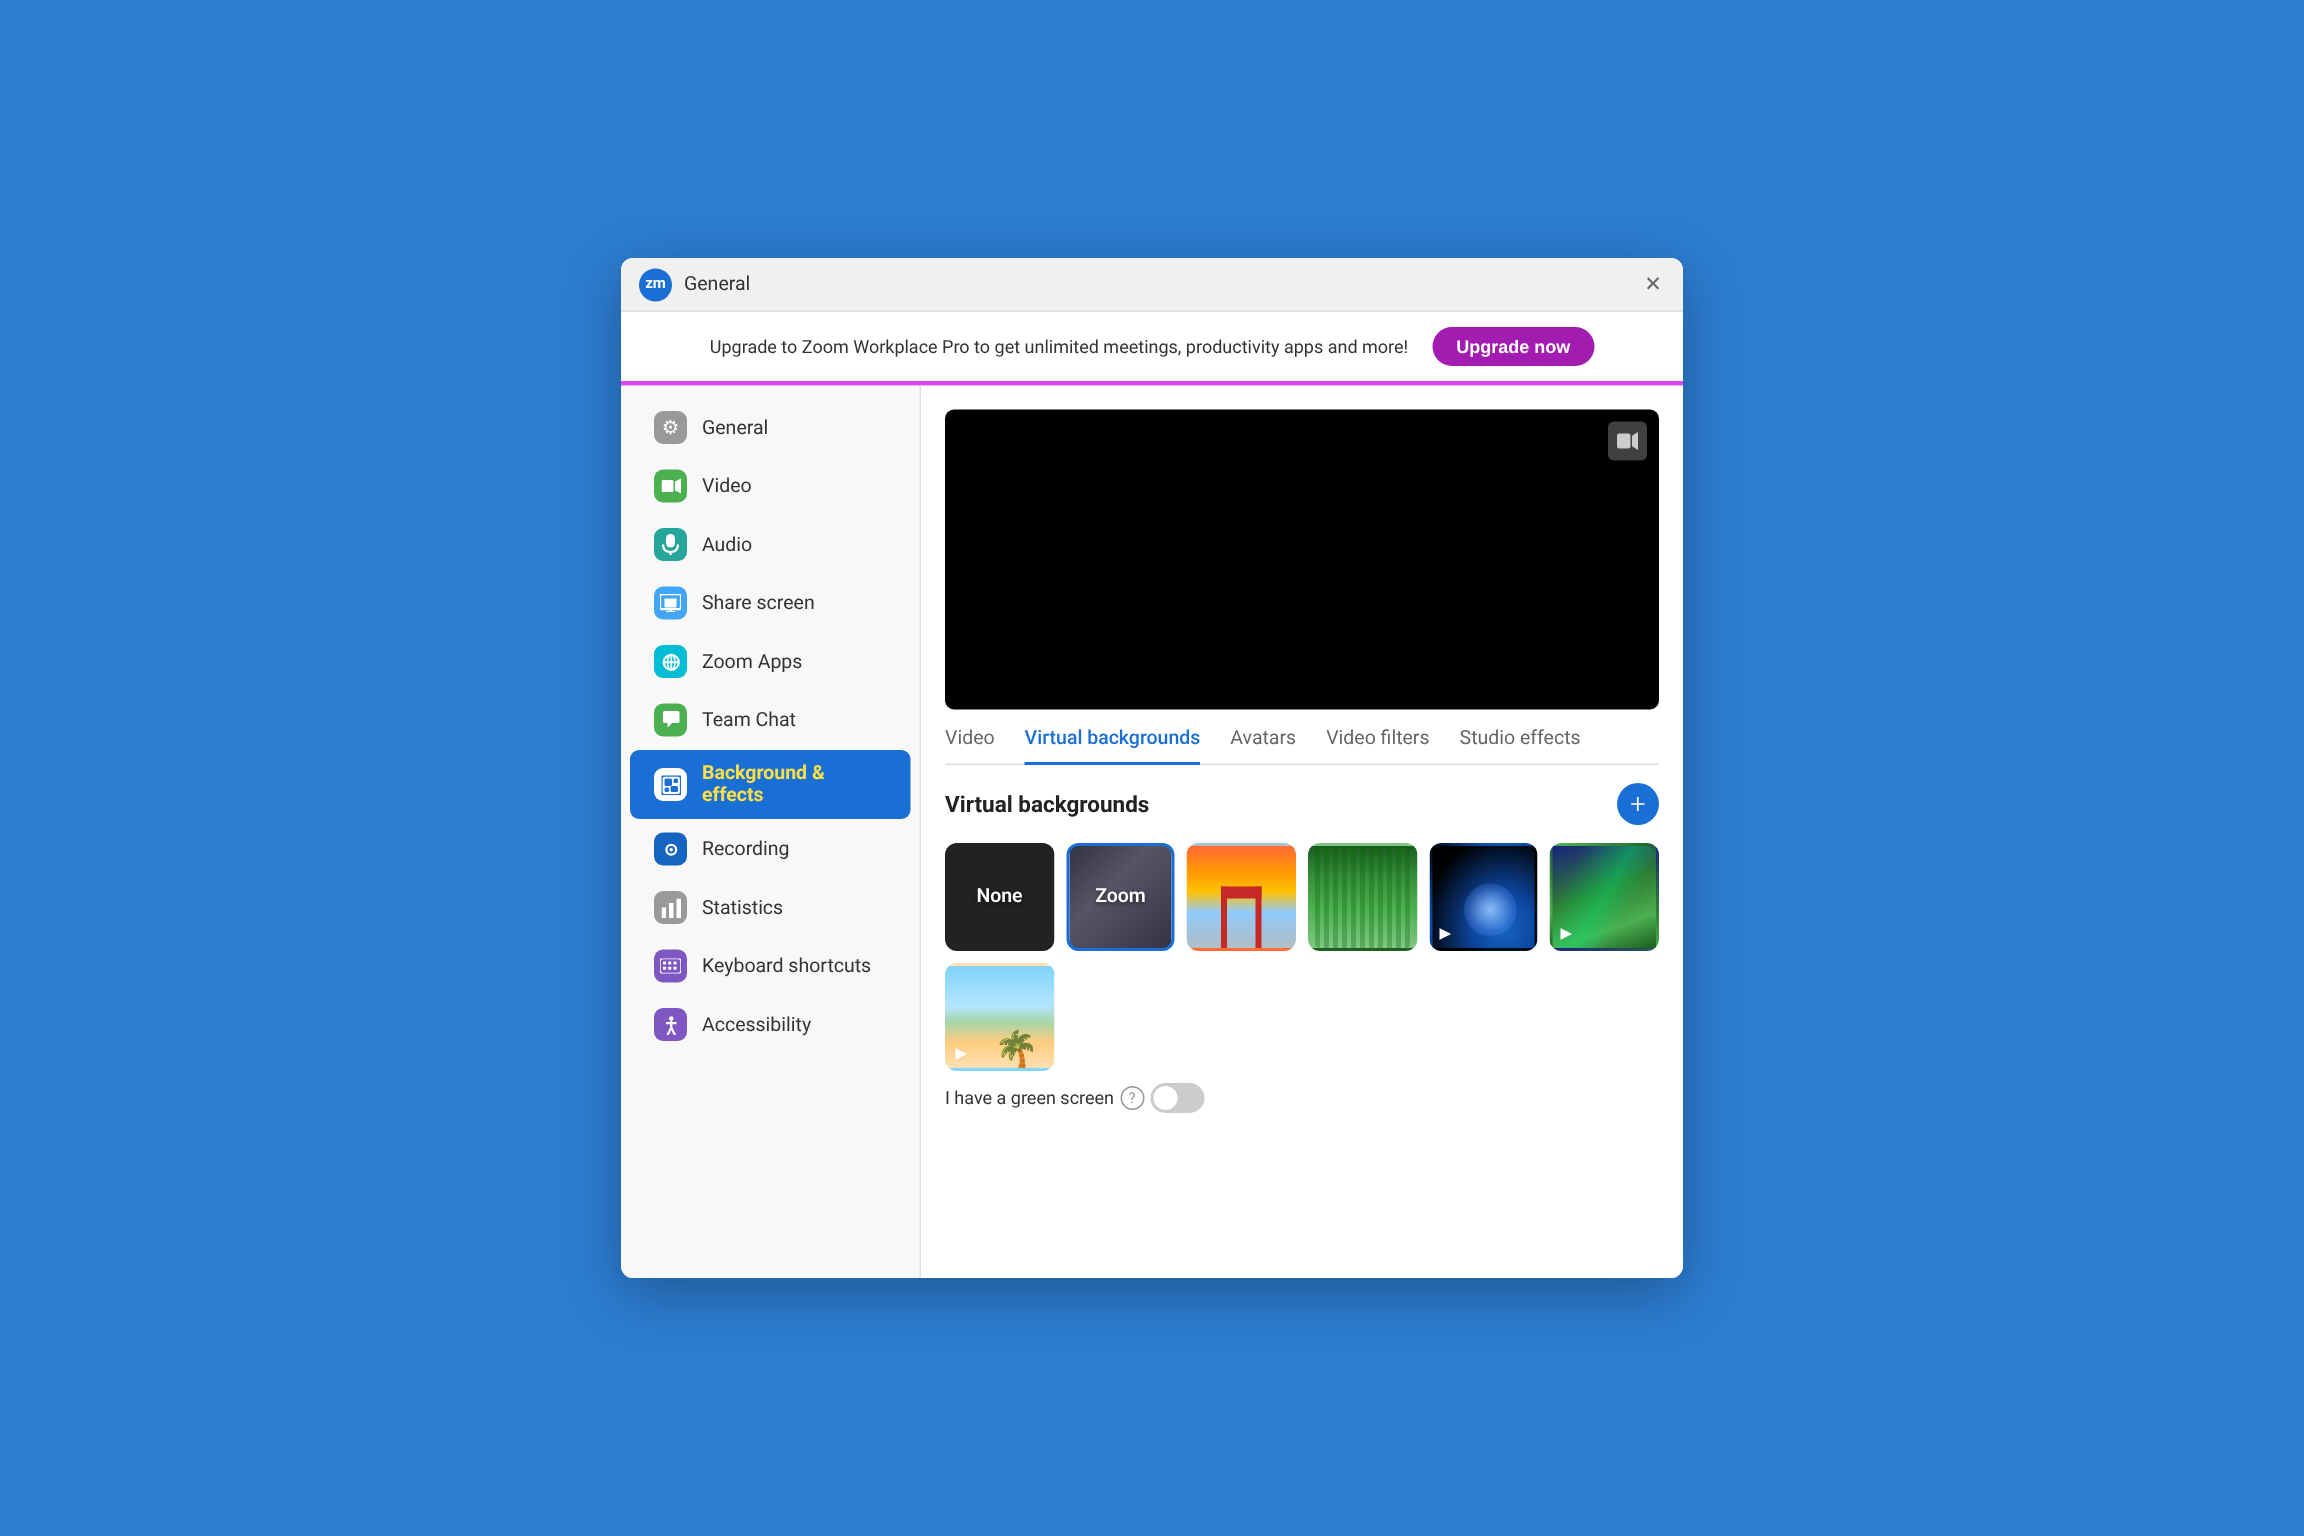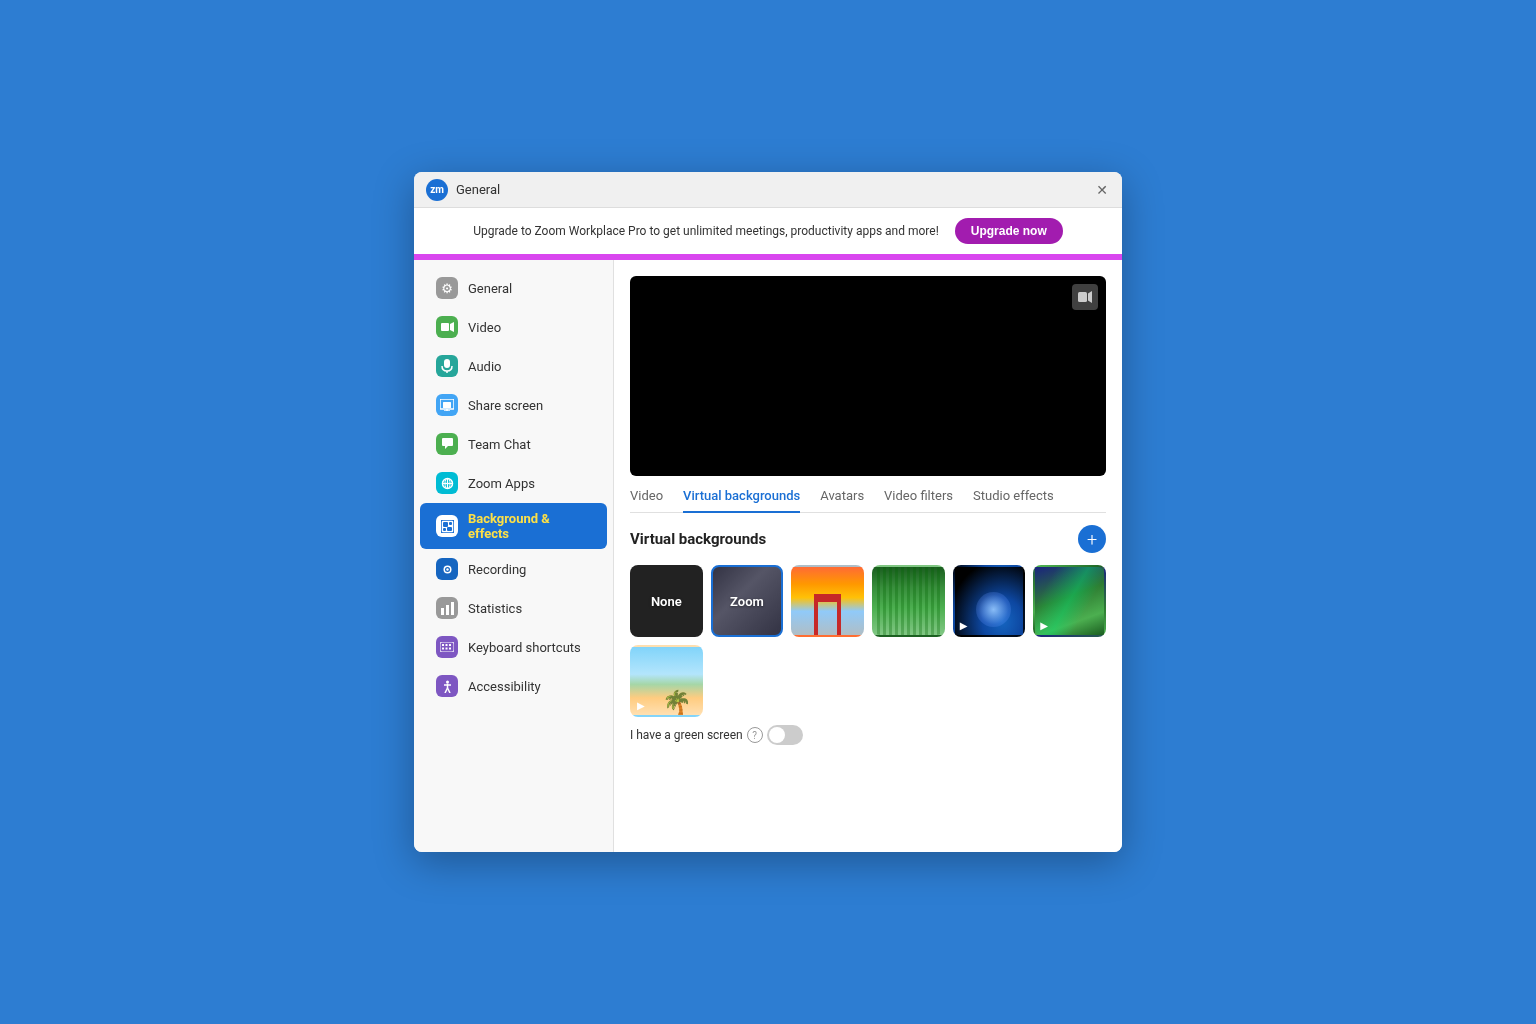--- a/index.html
+++ b/index.html
@@ -59,21 +59,21 @@
       color: #666;
       font-size: 14px;
     }
     .upgrade-bar {
       background: white;
       padding: 10px 20px;
       display: flex;
       align-items: center;
       justify-content: center;
       gap: 16px;
-      border-bottom: 6px solid #d946ef;
+      border-bottom: 3px solid #d946ef;
       flex-shrink: 0;
     }
     .upgrade-text {
       font-size: 12px;
       color: #333;
     }
     .upgrade-btn {
       background: #a21caf;
       color: white;
       border: none;
@@ -347,38 +347,38 @@
             <rect x="0" y="0" width="14" height="10" rx="1" fill="none" stroke="white" stroke-width="1.5"></rect>
             <rect x="3" y="3" width="8" height="6" rx="0.5"></rect>
             <line x1="7" y1="10" x2="7" y2="12" stroke="white" stroke-width="1.5"></line>
             <line x1="4" y1="12" x2="10" y2="12" stroke="white" stroke-width="1.5"></line>
           </svg>
         </div>
         <span class="nav-label">Share screen</span>
       </div>
 
       <div class="nav-item">
-        <div class="nav-icon icon-green">
-          <svg width="13" height="12" viewBox="0 0 13 12" fill="white">
-            <path d="M1 1 Q1 0 2 0 L11 0 Q12 0 12 1 L12 7 Q12 8 11 8 L7 8 L4 11 L4 8 L2 8 Q1 8 1 7 Z"></path>
-          </svg>
-        </div>
-        <span class="nav-label">Team Chat</span>
-      </div>
-
-      <div class="nav-item">
         <div class="nav-icon icon-cyan">
           <svg width="13" height="13" viewBox="0 0 13 13" fill="white">
             <circle cx="6.5" cy="6.5" r="5" fill="none" stroke="white" stroke-width="1.5"></circle>
             <line x1="6.5" y1="1.5" x2="6.5" y2="11.5" stroke="white" stroke-width="1.2"></line>
             <line x1="1.5" y1="6.5" x2="11.5" y2="6.5" stroke="white" stroke-width="1.2"></line>
             <ellipse cx="6.5" cy="6.5" rx="2.5" ry="5" fill="none" stroke="white" stroke-width="1"></ellipse>
           </svg>
         </div>
         <span class="nav-label">Zoom Apps</span>
+      </div>
+
+      <div class="nav-item">
+        <div class="nav-icon icon-green">
+          <svg width="13" height="12" viewBox="0 0 13 12" fill="white">
+            <path d="M1 1 Q1 0 2 0 L11 0 Q12 0 12 1 L12 7 Q12 8 11 8 L7 8 L4 11 L4 8 L2 8 Q1 8 1 7 Z"></path>
+          </svg>
+        </div>
+        <span class="nav-label">Team Chat</span>
       </div>
 
       <div class="nav-item active">
         <div class="nav-icon icon-active">
           <svg width="13" height="13" viewBox="0 0 13 13" fill="#1a6fd4">
             <rect x="0" y="0" width="13" height="13" rx="2" fill="none" stroke="#1a6fd4" stroke-width="1.5"></rect>
             <rect x="2" y="2" width="5" height="5" rx="1"></rect>
             <rect x="8" y="2" width="3" height="3" rx="1"></rect>
             <rect x="2" y="8" width="3" height="3" rx="1"></rect>
             <rect x="6" y="7" width="5" height="4" rx="1"></rect>

